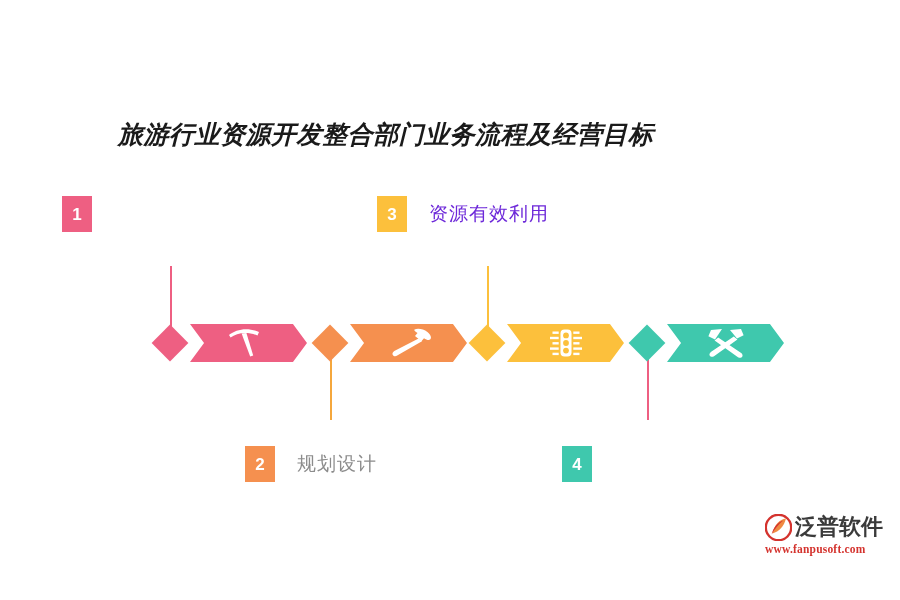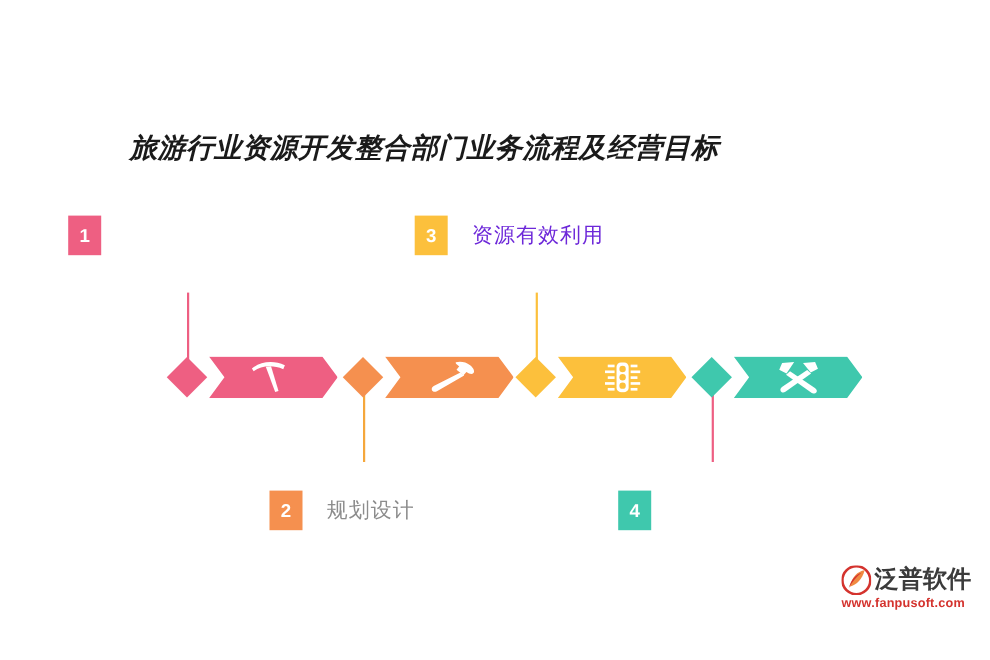--- a/index.html
+++ b/index.html
@@ -248,16 +248,16 @@
     <div class="logo-row">
       <span class="logo-mark">
         <svg width="27" height="27" viewBox="0 0 27 27" aria-hidden="true">
           <path d="M13.5 0.8 A12.7 12.7 0 1 0 13.5 26.2 A12.7 12.7 0 1 0 13.5 0.8 Z" fill="none" stroke="#d4332e" stroke-width="2.4"></path>
           <path d="M7.5 19.5 C9.5 10.5, 14.5 5.5, 21.0 4.5 C19.0 12.5, 14.0 17.5, 7.5 19.5 Z" fill="#f08a42"></path>
           <path d="M6.6 20.6 C8.6 13.0, 13.0 8.2, 18.2 6.6 C13.4 10.4, 9.6 15.2, 6.6 20.6 Z" fill="#d4332e"></path>
         </svg>
       </span>
       <span class="logo-name" style="color: rgb(59, 59, 59);">泛普软件</span>
     </div>
-    <div class="logo-url" style="color: rgb(212, 51, 46);">www.fanpusoft.com</div>
+    <div class="logo-url" style="color: rgb(212, 51, 46); font-family: Liberation Serif, serif;">www.fanpusoft.com</div>
   </div>
 
 </div>
 
 </body></html>

